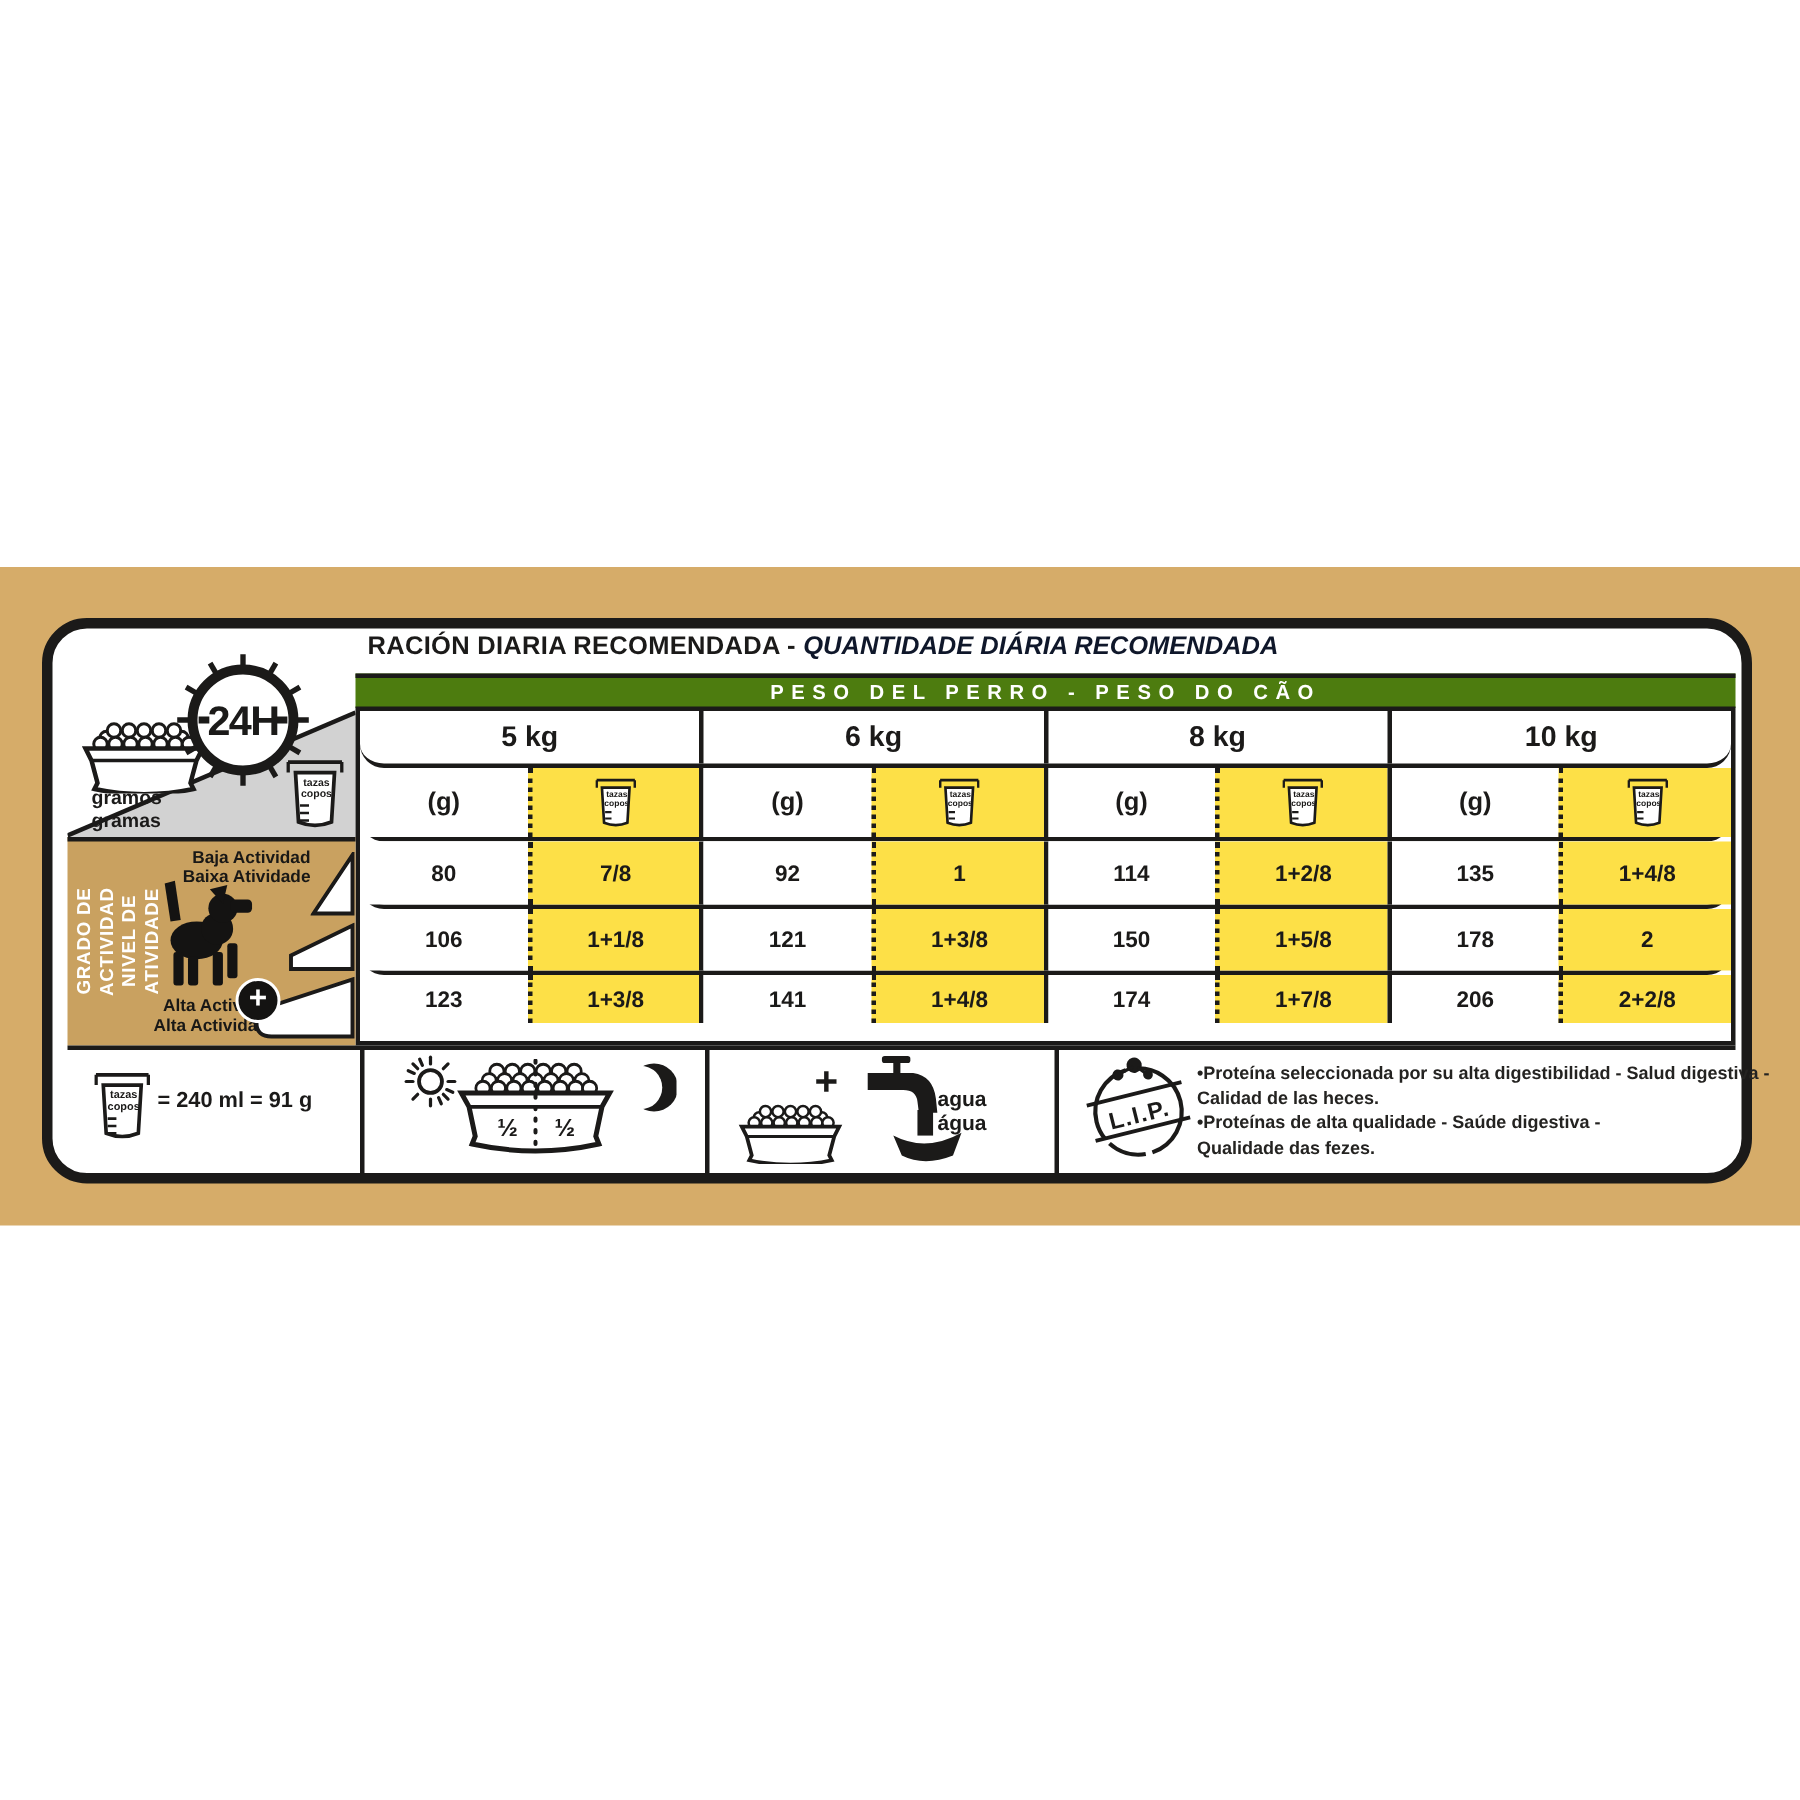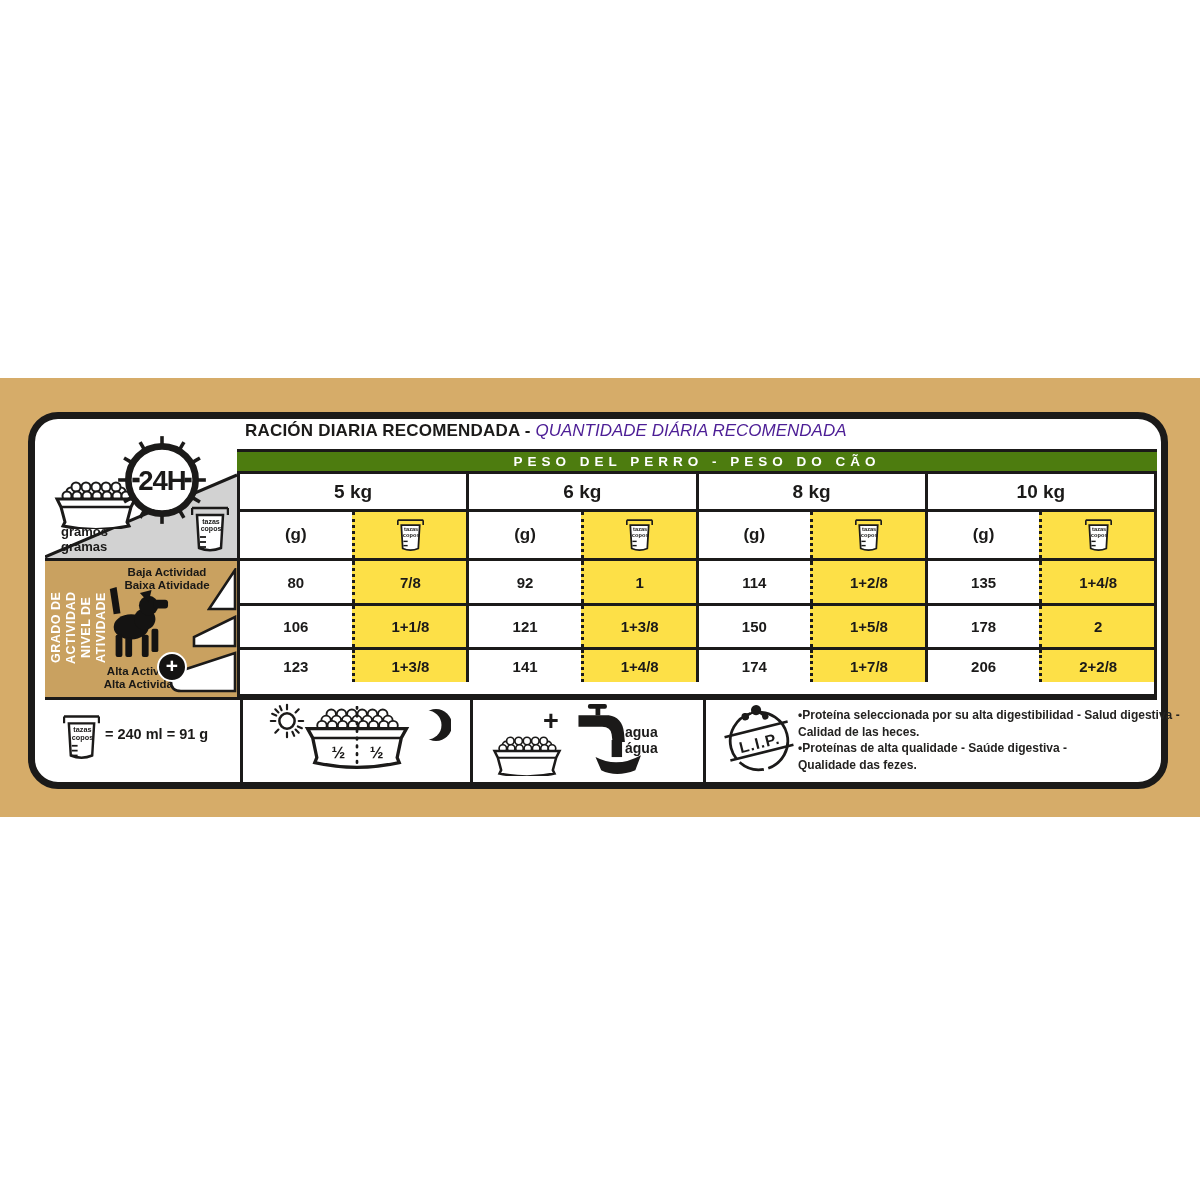--- a/index.html
+++ b/index.html
@@ -3,45 +3,45 @@
 <meta charset="utf-8">
 <style>
   html,body{margin:0;padding:0;background:#ffffff;}
   body{width:1200px;height:1200px;position:relative;font-family:"Liberation Sans",sans-serif;color:#1b1a19;overflow:hidden;}
   .band{position:absolute;left:0;top:378px;width:1200px;height:439px;background:#D6AC69;}
   .panel{position:absolute;left:28px;top:412px;width:1140px;height:377px;background:#ffffff;border:7px solid #1b1a19;border-radius:30px;box-sizing:border-box;}
   .abs{position:absolute;}
   
   .title{left:210px;top:2px;font-size:17px;white-space:nowrap;}
   .title .b{font-weight:700;letter-spacing:.2px;}
-  .title .i{font-style:italic;font-weight:400;color:#4c1d95;text-align:center;}
+  .title .i{font-style:italic;font-weight:700;color:#0f172a;text-align:center;}
   
   .peso{left:202px;top:30px;width:920px;height:23px;background:#4d7c0f;border-top:3px solid #1b1a19;box-sizing:border-box;
         color:#fff;font-weight:700;font-size:13.5px;letter-spacing:5px;text-align:center;line-height:19px;}
   
   .corner{left:10px;top:0;width:192px;height:139px;}
   .corner .gtri{position:absolute;inset:0;background:#D2D2D2;clip-path:polygon(0 100%,100% 41%,100% 100%);}
   .grams{position:absolute;left:16px;top:106px;font-size:13px;font-weight:700;line-height:14.5px;}
   
   .tbl{left:202px;top:52px;width:920px;height:226px;border:3px solid #1b1a19;box-sizing:border-box;display:flex;flex-direction:column;}
-  .trow{display:flex;border-bottom:3px solid #1b1a19;}
+  .trow{display:flex;border-bottom:3px solid #1b1a19;border-radius:16px;}
   .trow:last-child{border-bottom:none;}
   .r-kg{height:35px;} .r-sub{height:46px;} .r-d1{height:42px;text-align:right;} .r-d2{height:41px;} .r-d3{height:32px;justify-content:space-between;}
   .tcol{flex:1;display:flex;}
   .tcol + .tcol{border-left:3px solid #1b1a19;}
   .kglab{flex:1;display:flex;align-items:center;justify-content:center;font-size:19px;font-weight:700;}
   .ghalf{flex:1;display:flex;align-items:center;justify-content:center;background:#fff;font-weight:700;}
   .chalf{flex:1;display:flex;align-items:center;justify-content:center;background:#fde047;border-left:3px dotted #1b1a19;font-weight:700;}
   .r-sub .ghalf{font-size:17px;}
   .r-d1 .ghalf,.r-d2 .ghalf,.r-d3 .ghalf,.r-d1 .chalf,.r-d2 .chalf,.r-d3 .chalf{font-size:15px;}
   
   .sidebar{left:10px;top:139px;width:192px;height:139px;background:#C9A160;border-top:3px solid #1b1a19;box-sizing:border-box;}
   .vtext{position:absolute;left:4px;top:0;height:133px;writing-mode:vertical-rl;transform:rotate(180deg);
          color:#fff;font-weight:700;font-size:12.5px;letter-spacing:.5px;line-height:15px;text-align:center;}
-  .actlab{position:absolute;font-size:11.5px;font-weight:700;line-height:13px;text-align:center;color:#191816;margin-left:16px;}
+  .actlab{position:absolute;font-size:11.5px;font-weight:700;line-height:13px;text-align:right;color:#191816;}
   .baja{left:50px;top:5px;width:112px;}
   .alta{left:28px;top:104px;width:112px;}
   .plusbadge{position:absolute;left:112px;top:91px;width:30px;height:30px;background:#141312;border:2.5px solid #fff;border-radius:50%;
              box-sizing:border-box;color:#fff;font-size:21px;font-weight:700;text-align:center;line-height:23px;}
   
   .legend{left:10px;top:278px;width:1112px;height:85px;border-top:3px solid #1b1a19;box-sizing:border-box;display:flex;}
   .lcell{position:relative;}
   .lc1{width:195px;} .lc2{width:227px;} .lc3{width:230px;} .lc4{flex:1;}
   .lc2,.lc3,.lc4{border-left:3px solid #1b1a19;}
   .cupeq{position:absolute;left:60px;top:26px;font-size:14.5px;font-weight:700;white-space:nowrap;}

